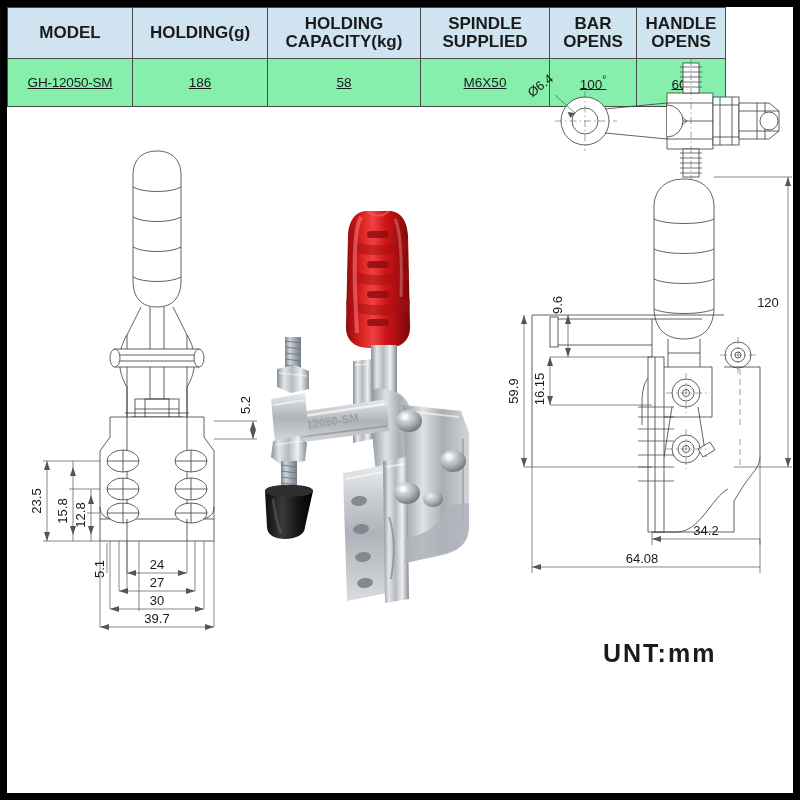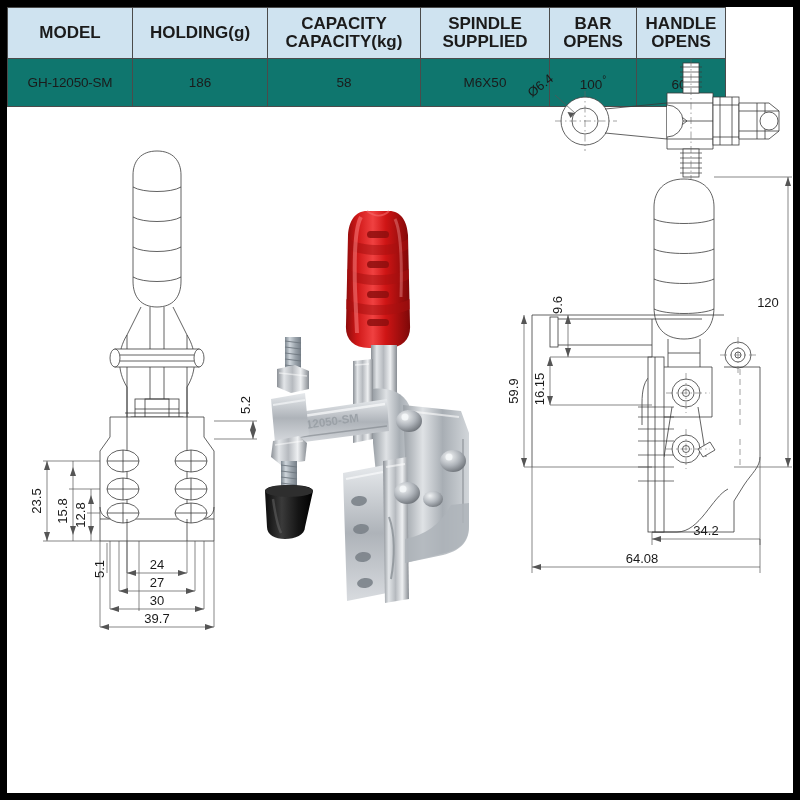--- a/index.html
+++ b/index.html
@@ -14,21 +14,21 @@
   .hid{stroke:#777;stroke-width:0.7;fill:none;stroke-dasharray:6 4;}
   .fillw{fill:#fff;}
 
   
   #unit-label{left:596px;top:632px;font-size:25px;font-weight:bold;color:#1b1b1b;letter-spacing:2px;font-family:"Liberation Sans",sans-serif;}
 
   
   #spec-table{left:45px;top:673px;width:712px;border-collapse:collapse;table-layout:fixed;}
   #spec-table td{border:1.6px solid #4b4b4b;text-align:center;vertical-align:middle;color:#1b1b1b;}
   #spec-table thead td{background:#cfe3f0;font-weight:bold;font-size:17px;line-height:1.04;height:48px;padding:1px 0;}
-  #spec-table tbody td{background:#0f766e;font-size:13.5px;height:45px;}
+  #spec-table tbody td{background:#86efac;font-size:13.5px;height:45px;text-decoration:underline;}
   #spec-table tbody td.model-cell{font-size:13.5px;letter-spacing:-0.2px;white-space:nowrap;overflow:visible;}
   .deg{font-size:10px;vertical-align:super;}
 
   
   #product-photo{left:248px;top:186px;width:252px;height:412px;}
 </style>
 </head>
 <body>
 
 <div id="sheet">
@@ -457,32 +457,33 @@
         <ellipse cx="178" cy="306" rx="10" ry="8" fill="url(#rivet)" opacity="0.9"></ellipse>
         <circle cx="150" cy="224" r="3.5" fill="#f6f8f9" opacity="0.85"></circle>
         <circle cx="194" cy="264" r="3.5" fill="#f6f8f9" opacity="0.85"></circle>
         <circle cx="148" cy="296" r="3.5" fill="#f6f8f9" opacity="0.85"></circle>
       </g>
 
       <path d="M134 324 C140 340 140 364 136 386" stroke="#8d9399" stroke-width="2" fill="none" opacity="0.85"></path>
     </svg>
   </div>
 
+  <div id="unit-label" class="abs">UNT:mm</div>
 
   <table id="spec-table">
     <thead>
       <tr>
         <td style="width:124px;">
           <div>MODEL</div>
         </td>
         <td style="width:134px;">
           <div>HOLDING(g)</div>
         </td>
         <td style="width:152px;">
-          <div>CAPACITY</div>
+          <div>HOLDING</div>
           <div>CAPACITY(kg)</div>
         </td>
         <td style="width:128px;margin-left:28px;">
           <div>SPINDLE</div>
           <div>SUPPLIED</div>
         </td>
         <td style="width:86px;">
           <div>BAR</div>
           <div>OPENS</div>
         </td>

